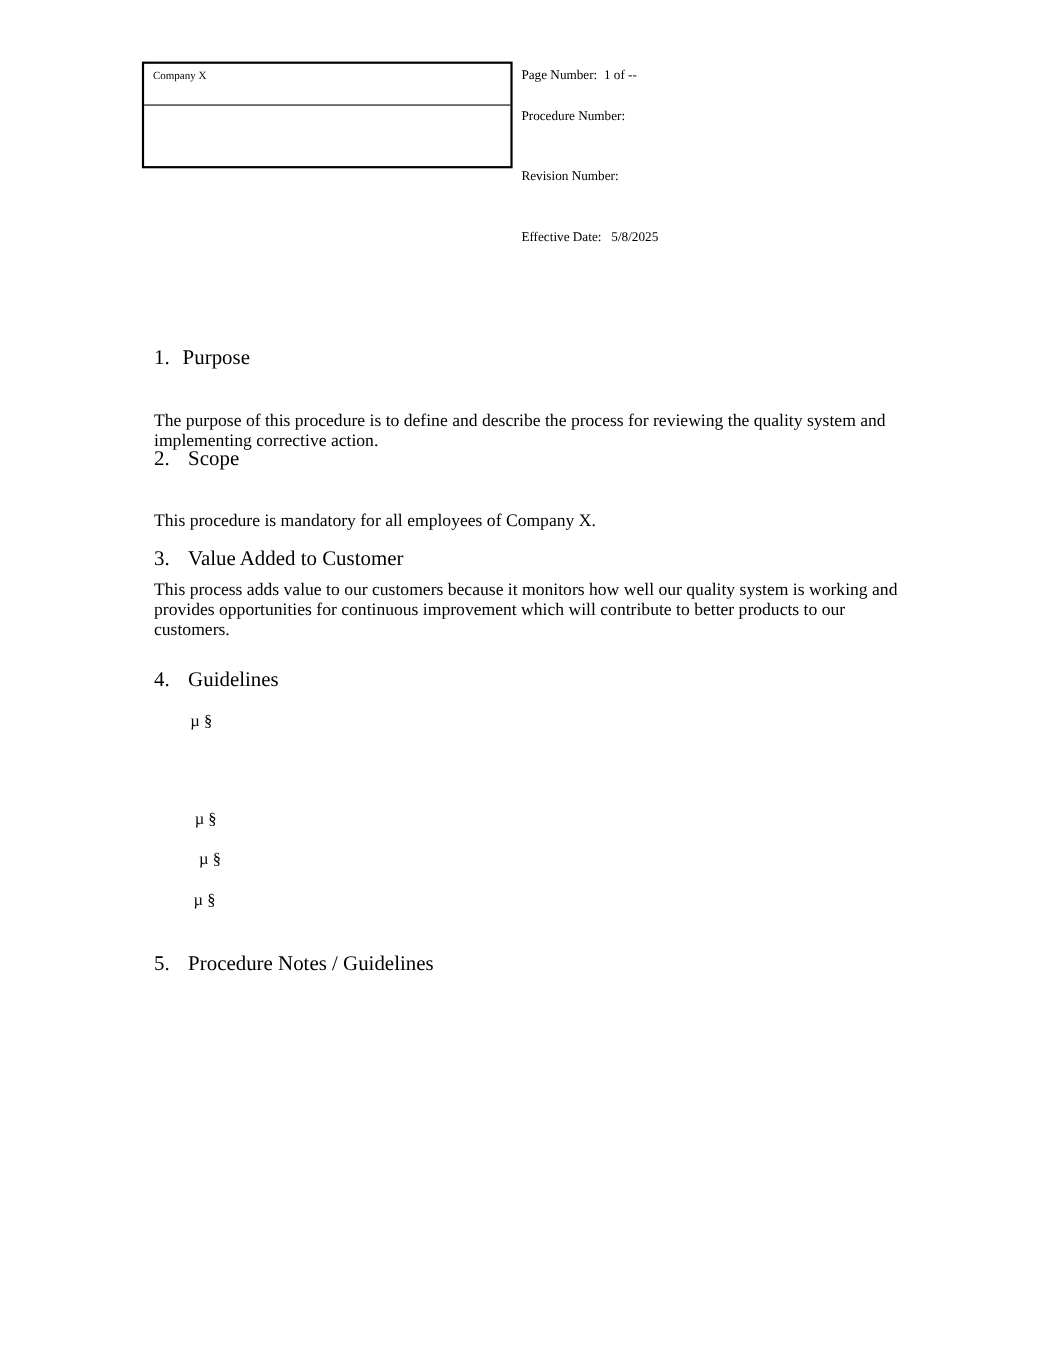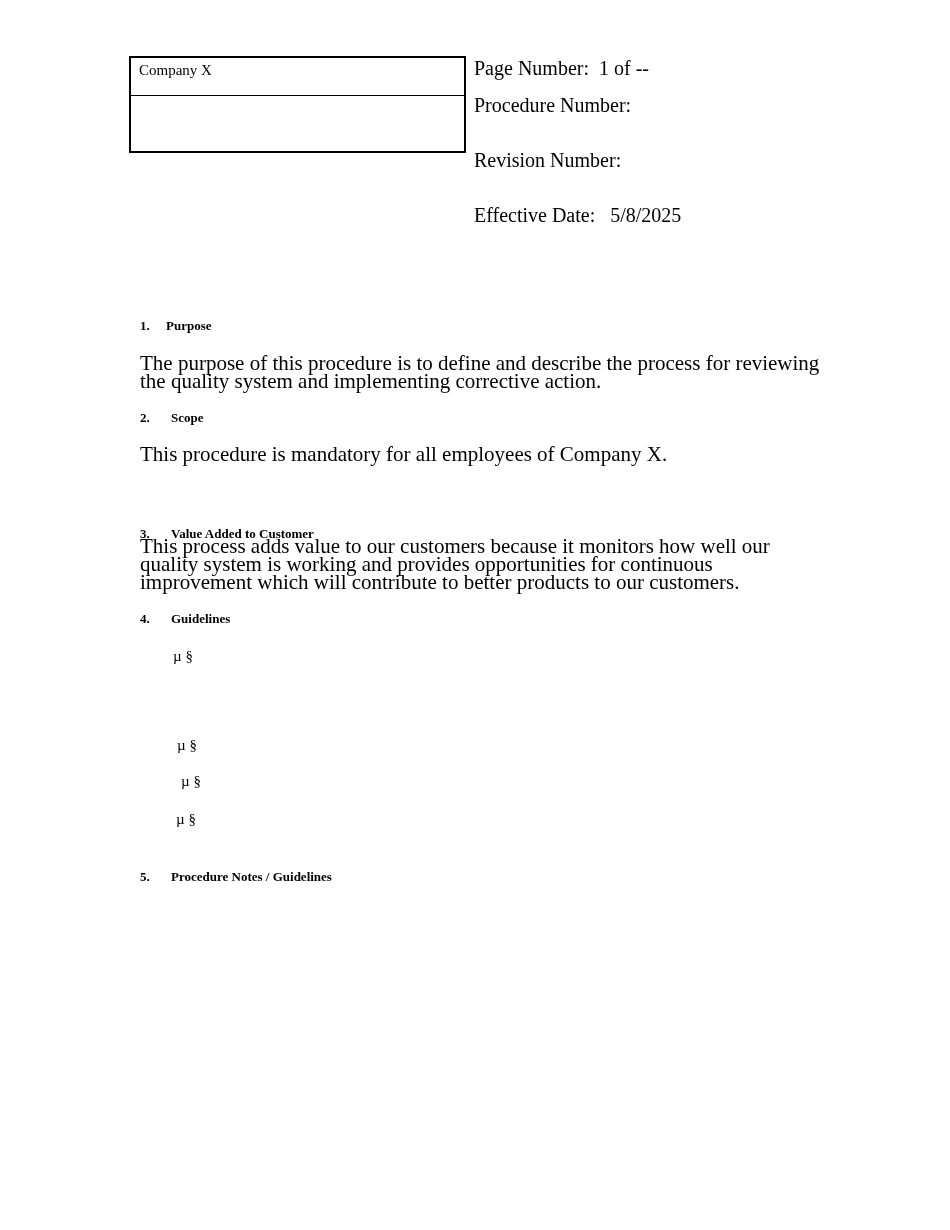--- a/index.html
+++ b/index.html
@@ -6,34 +6,34 @@
   body {
     width: 950px; height: 1230px; position: relative; overflow: hidden;
     font-family: "Liberation Serif", serif; color: #000; font-size: 15px;
   }
   .hdr-table {
     position: absolute; left: 129px; top: 56px; width: 337px;
     border: 2px solid #000; border-collapse: collapse; box-sizing: border-box;
   }
   .hdr-cell {
     border-bottom: 1px solid #000; box-sizing: border-box;
-    padding: 3px 8px; font-size: 15px; line-height: 18px;
+    padding: 3px 8px; font-size: 10px; line-height: 18px;
   }
   .hdr-cell:last-child { border-bottom: none; }
   .c1 { height: 38px; }
   .c2 { height: 55px; }
   .c3 { height: 55px; }
   .c4 { height: 55px; }
-  .meta { position: absolute; left: 474px; font-size: 20px; line-height: 18px; white-space: pre; }
+  .meta { position: absolute; left: 474px; font-size: 12px; line-height: 18px; white-space: pre; }
   .heading {
-    position: absolute; left: 140px; font-weight: bold; font-size: 13px; line-height: 20px;
+    position: absolute; left: 140px; font-weight: normal; font-size: 19px; line-height: 20px;
   }
   .heading .num { display: inline-block; }
   .para {
-    position: absolute; left: 140px; width: 680px; font-size: 21px; line-height: 18px;
+    position: absolute; left: 140px; width: 680px; font-size: 16px; line-height: 18px; margin-top: 20px;
   }
   .sym { position: absolute; font-size: 15px; line-height: 18px; }
 </style>
 </head>
 <body>
 
 <div class="hdr-table">
   <div class="hdr-cell c1">Company X</div>
   <div class="hdr-cell c4"></div>
 </div>
@@ -46,24 +46,24 @@
 <div class="heading" style="top:316px">
   <span class="num" style="width:26px">1.</span><span>Purpose</span>
 </div>
 <div class="para" style="top:354px">The purpose of this procedure is to define and describe the process for reviewing the quality system and implementing corrective action.</div>
 
 <div class="heading" style="top:408px">
   <span class="num" style="width:31px">2.</span><span>Scope</span>
 </div>
 <div class="para" style="top:445px">This procedure is mandatory for all employees of Company X.</div>
 
-<div class="heading" style="top:524px">
+<div class="heading" style="top:499px">
   <span class="num" style="width:31px">3.</span><span>Value Added to Customer</span>
 </div>
-<div class="para" style="top:537px">This process adds value to our customers because it monitors how well our quality system is working and provides opportunities for continuous improvement which will contribute to better products to our customers.</div>
+<div class="para" style="top:508px">This process adds value to our customers because it monitors how well our quality system is working and provides opportunities for continuous improvement which will contribute to better products to our customers.</div>
 
 <div class="heading" style="top:609px">
   <span class="num" style="width:31px">4.</span><span>Guidelines</span>
 </div>
 
 <div class="sym" style="left:173px;top:647px">µ §</div>
 <div class="sym" style="left:177px;top:736px">µ §</div>
 <div class="sym" style="left:181px;top:772px">µ §</div>
 <div class="sym" style="left:176px;top:810px">µ §</div>
 

